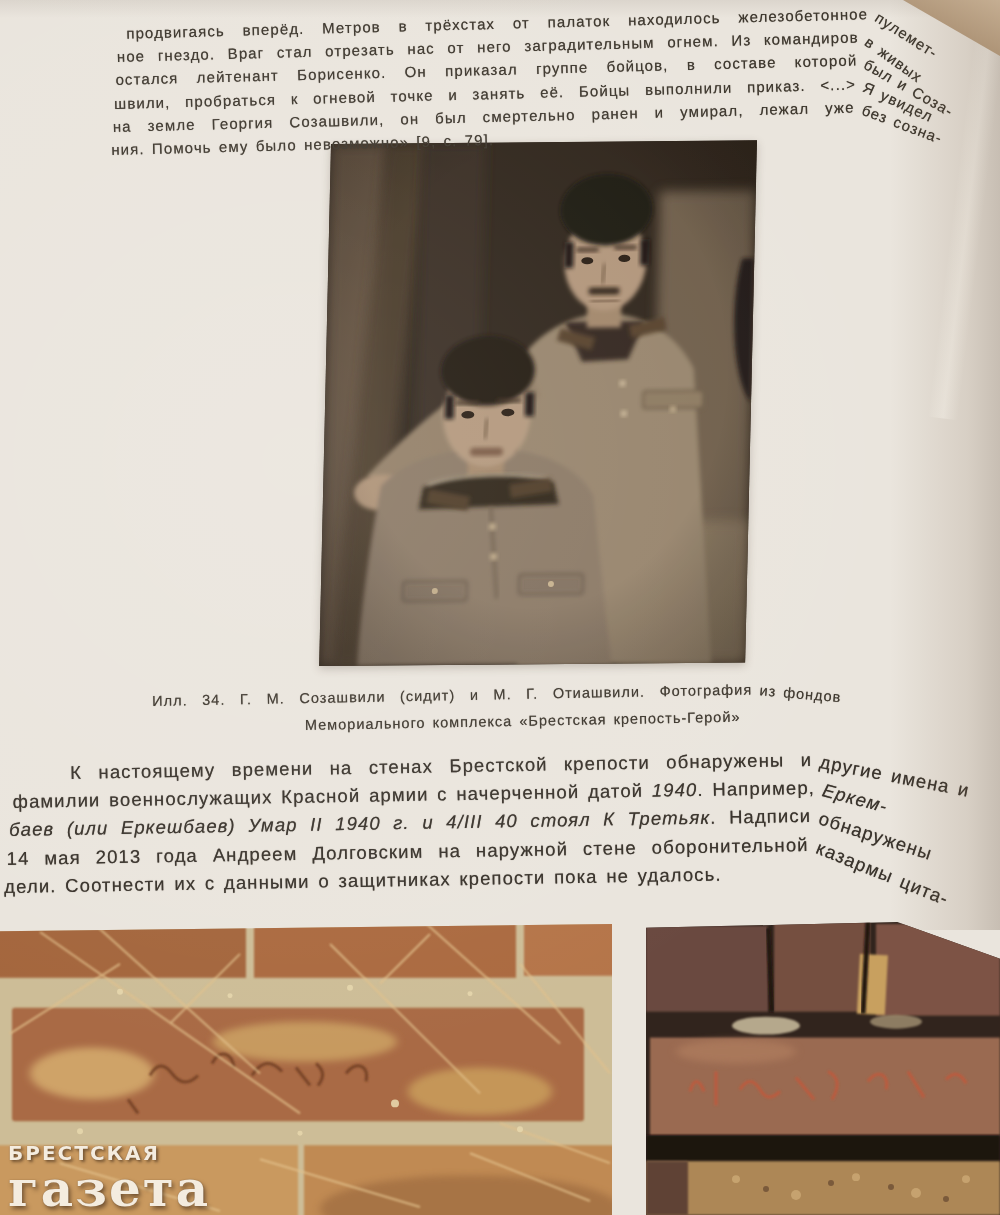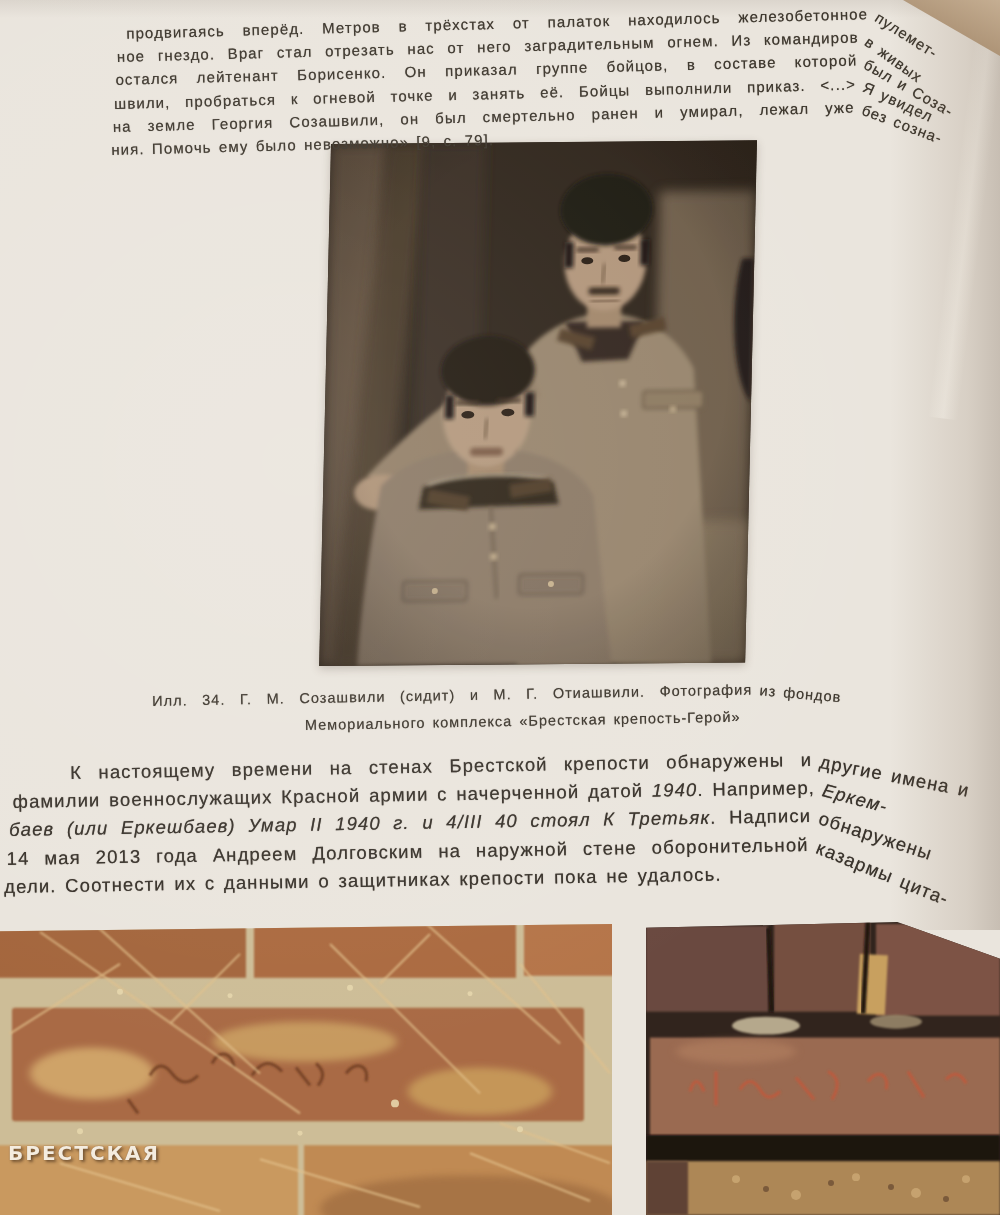--- a/index.html
+++ b/index.html
@@ -304,13 +304,14 @@
       <circle cx="120" cy="268" r="3"></circle>
         <circle cx="185" cy="262" r="3"></circle>
         <circle cx="245" cy="266" r="3"></circle>
       <circle cx="300" cy="278" r="3"></circle>
     </g>
   </svg>
 </figure>
 
 <div id="watermark">
   <div class="wm-top">БРЕСТСКАЯ</div>
+  <div class="wm-bottom">газета</div>
 </div>
 
 </body></html>

